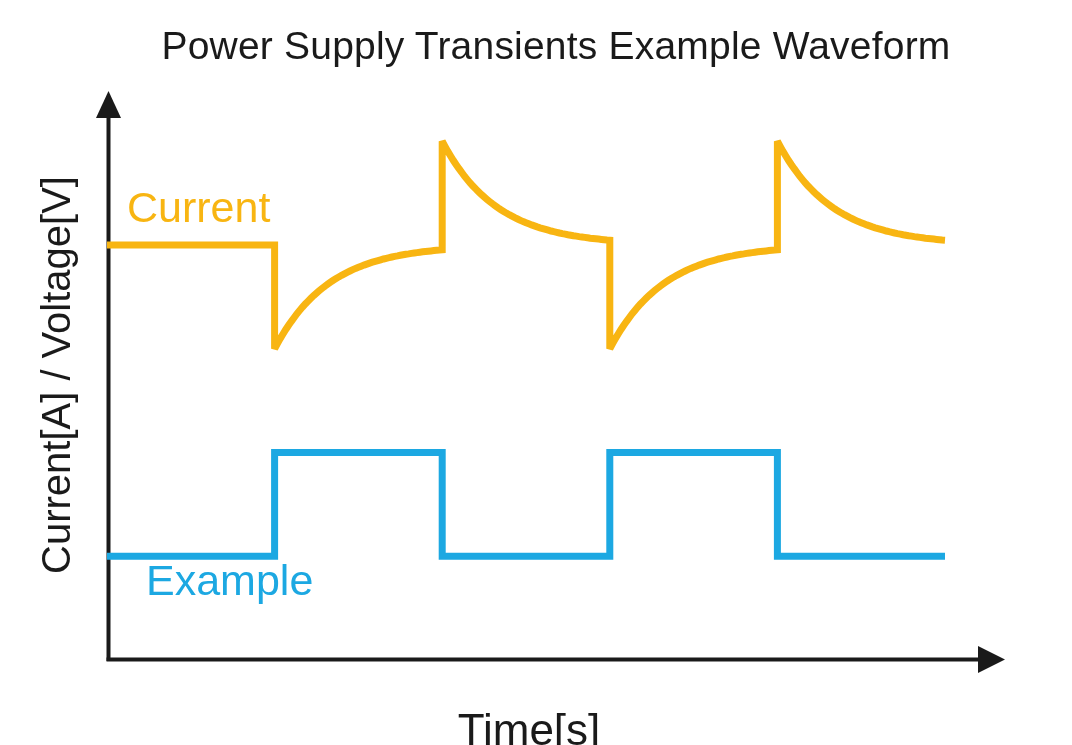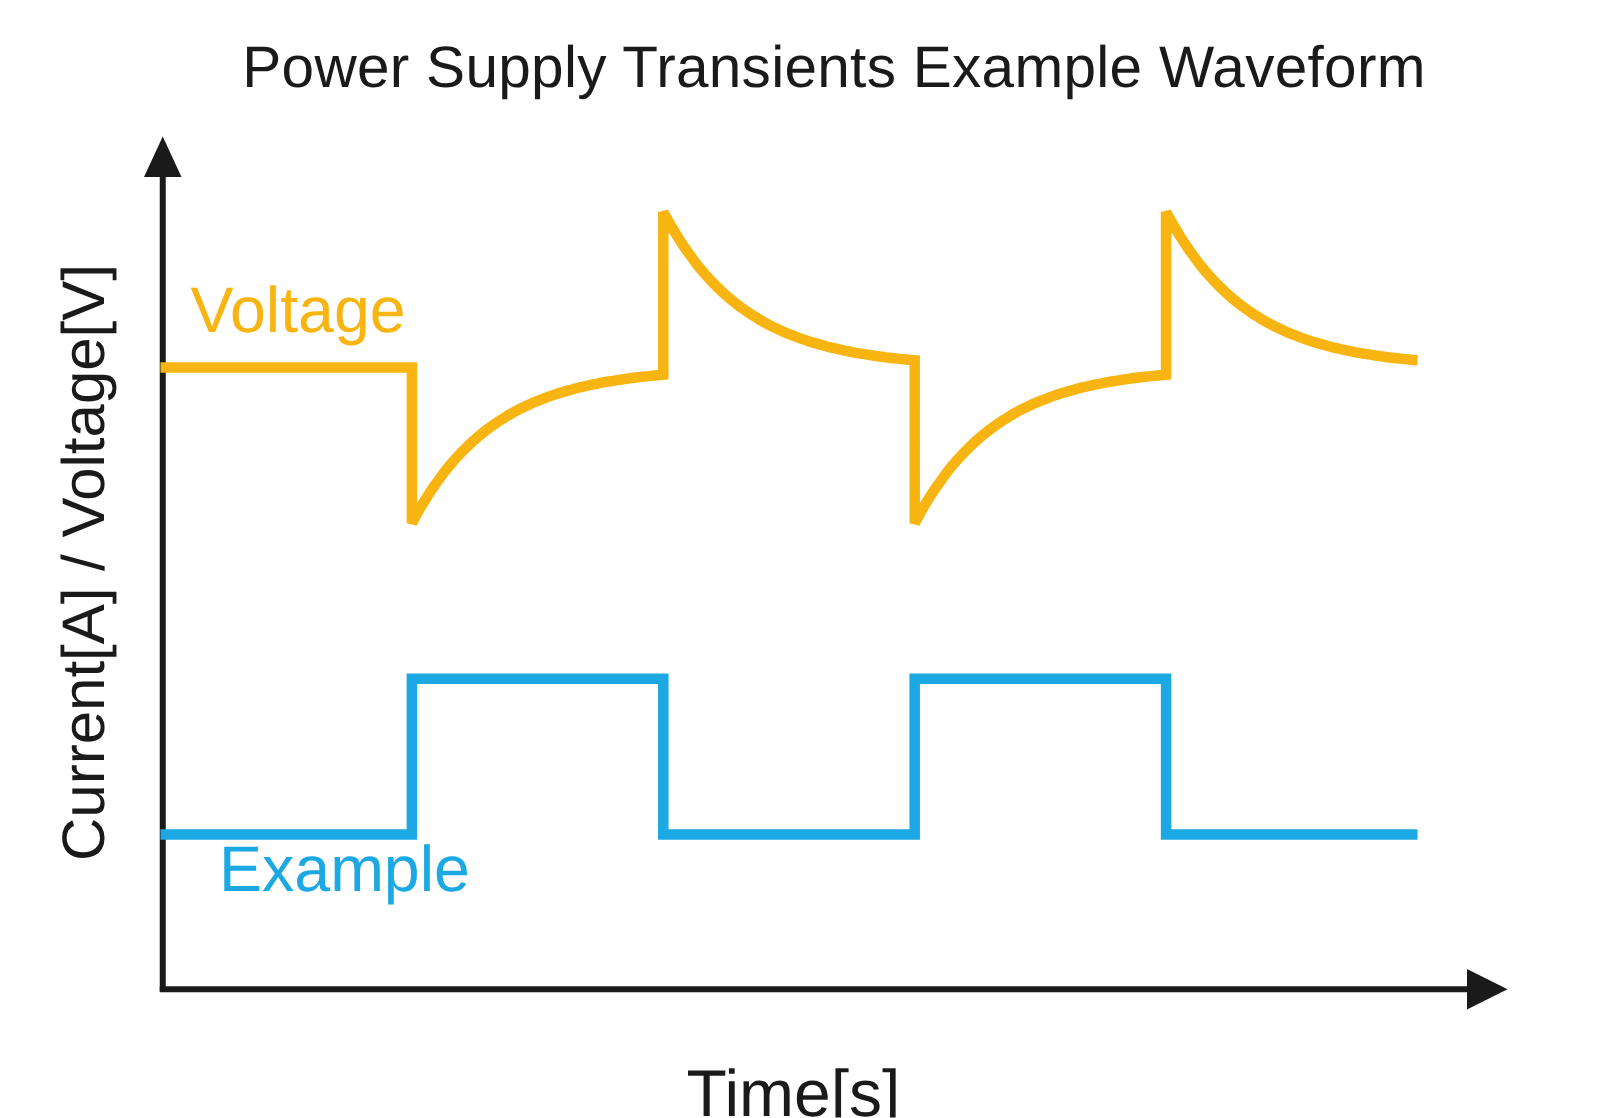--- a/index.html
+++ b/index.html
@@ -66,21 +66,21 @@
 <body style="background: rgb(255, 255, 255);">
 
 <div class="fig">
 
   <div class="chart-title" style="color: rgb(26, 26, 26);">Power Supply Transients Example Waveform</div>
 
   <div class="y-label" style="color: rgb(26, 26, 26);">Current[A] / Voltage[V]</div>
 
   <div class="x-label" style="color: rgb(26, 26, 26);">Time[s]</div>
 
-  <div class="series-label voltage-label" style="color: rgb(248, 181, 18);">Voltage</div>
+  <div class="series-label voltage-label" style="color: rgb(248, 181, 18);">Current</div>
 
   <div class="series-label current-label" style="color: rgb(28, 168, 226);">Example</div>
 
   <svg class="plot" width="1072" height="745" viewBox="0 0 1072 745">
     <line x1="108.5" y1="661" x2="108.5" y2="116" stroke-width="4" stroke="#1A1A1A"></line>
     <polygon points="108.5,91 96,118 121,118" fill="#1A1A1A"></polygon>
     <line x1="106.5" y1="659.5" x2="979" y2="659.5" stroke-width="4" stroke="#1A1A1A"></line>
     <polygon points="1005,659.5 978,646 978,673" fill="#1A1A1A"></polygon>
     <path fill="none" stroke-width="7" stroke-linejoin="miter" stroke-linecap="butt" d="M107,245 L274.6,245 L274.6,348.8 L277.4,343.6 L280.2,338.6 L283,334 L285.8,329.5 L288.6,325.3 L291.4,321.3 L294.2,317.5 L296.9,313.8 L299.7,310.4 L302.5,307.1 L305.3,304 L308.1,301.1 L310.9,298.3 L313.7,295.6 L316.5,293.1 L319.3,290.7 L322.1,288.4 L324.9,286.2 L327.7,284.2 L330.5,282.2 L333.3,280.3 L336.1,278.6 L338.8,276.9 L341.6,275.3 L344.4,273.8 L347.2,272.3 L350,271 L352.8,269.7 L355.6,268.4 L358.4,267.3 L361.2,266.2 L364,265.1 L366.8,264.1 L369.6,263.1 L372.4,262.2 L375.2,261.4 L378,260.6 L380.7,259.8 L383.5,259 L386.3,258.3 L389.1,257.7 L391.9,257 L394.7,256.4 L397.5,255.9 L400.3,255.3 L403.1,254.8 L405.9,254.3 L408.7,253.9 L411.5,253.4 L414.3,253 L417.1,252.6 L419.9,252.2 L422.6,251.8 L425.4,251.5 L428.2,251.2 L431,250.9 L433.8,250.6 L436.6,250.3 L439.4,250 L442.2,249.8 L442.2,141.3 L445,146.4 L447.8,151.4 L450.6,156 L453.4,160.5 L456.2,164.7 L459,168.7 L461.8,172.5 L464.5,176.2 L467.3,179.6 L470.1,182.9 L472.9,186 L475.7,188.9 L478.5,191.7 L481.3,194.4 L484.1,196.9 L486.9,199.3 L489.7,201.6 L492.5,203.8 L495.3,205.8 L498.1,207.8 L500.9,209.7 L503.7,211.4 L506.4,213.1 L509.2,214.7 L512,216.2 L514.8,217.7 L517.6,219 L520.4,220.3 L523.2,221.6 L526,222.7 L528.8,223.8 L531.6,224.9 L534.4,225.9 L537.2,226.9 L540,227.8 L542.8,228.6 L545.6,229.4 L548.3,230.2 L551.1,231 L553.9,231.7 L556.7,232.3 L559.5,233 L562.3,233.6 L565.1,234.1 L567.9,234.7 L570.7,235.2 L573.5,235.7 L576.3,236.1 L579.1,236.6 L581.9,237 L584.7,237.4 L587.5,237.8 L590.2,238.2 L593,238.5 L595.8,238.8 L598.6,239.1 L601.4,239.4 L604.2,239.7 L607,240 L609.8,240.2 L609.8,348.8 L612.6,343.6 L615.4,338.6 L618.2,334 L621,329.5 L623.8,325.3 L626.6,321.3 L629.4,317.5 L632.1,313.8 L634.9,310.4 L637.7,307.1 L640.5,304 L643.3,301.1 L646.1,298.3 L648.9,295.6 L651.7,293.1 L654.5,290.7 L657.3,288.4 L660.1,286.2 L662.9,284.2 L665.7,282.2 L668.5,280.3 L671.3,278.6 L674,276.9 L676.8,275.3 L679.6,273.8 L682.4,272.3 L685.2,271 L688,269.7 L690.8,268.4 L693.6,267.3 L696.4,266.2 L699.2,265.1 L702,264.1 L704.8,263.1 L707.6,262.2 L710.4,261.4 L713.2,260.6 L715.9,259.8 L718.7,259 L721.5,258.3 L724.3,257.7 L727.1,257 L729.9,256.4 L732.7,255.9 L735.5,255.3 L738.3,254.8 L741.1,254.3 L743.9,253.9 L746.7,253.4 L749.5,253 L752.3,252.6 L755.1,252.2 L757.8,251.8 L760.6,251.5 L763.4,251.2 L766.2,250.9 L769,250.6 L771.8,250.3 L774.6,250 L777.4,249.8 L777.4,141.3 L780.2,146.4 L783,151.4 L785.8,156 L788.6,160.5 L791.4,164.7 L794.2,168.7 L797,172.5 L799.7,176.2 L802.5,179.6 L805.3,182.9 L808.1,186 L810.9,188.9 L813.7,191.7 L816.5,194.4 L819.3,196.9 L822.1,199.3 L824.9,201.6 L827.7,203.8 L830.5,205.8 L833.3,207.8 L836.1,209.7 L838.9,211.4 L841.6,213.1 L844.4,214.7 L847.2,216.2 L850,217.7 L852.8,219 L855.6,220.3 L858.4,221.6 L861.2,222.7 L864,223.8 L866.8,224.9 L869.6,225.9 L872.4,226.9 L875.2,227.8 L878,228.6 L880.8,229.4 L883.5,230.2 L886.3,231 L889.1,231.7 L891.9,232.3 L894.7,233 L897.5,233.6 L900.3,234.1 L903.1,234.7 L905.9,235.2 L908.7,235.7 L911.5,236.1 L914.3,236.6 L917.1,237 L919.9,237.4 L922.7,237.8 L925.4,238.2 L928.2,238.5 L931,238.8 L933.8,239.1 L936.6,239.4 L939.4,239.7 L942.2,240 L945,240.2" stroke="#F8B512"></path>
     <path fill="none" stroke-width="7" stroke-linejoin="miter" stroke-linecap="butt" d="M107,556.3 L274.6,556.3 L274.6,452.5 L442.2,452.5 L442.2,556.3 L609.8,556.3 L609.8,452.5 L777.4,452.5 L777.4,556.3 L945,556.3" stroke="#1CA8E2"></path>

